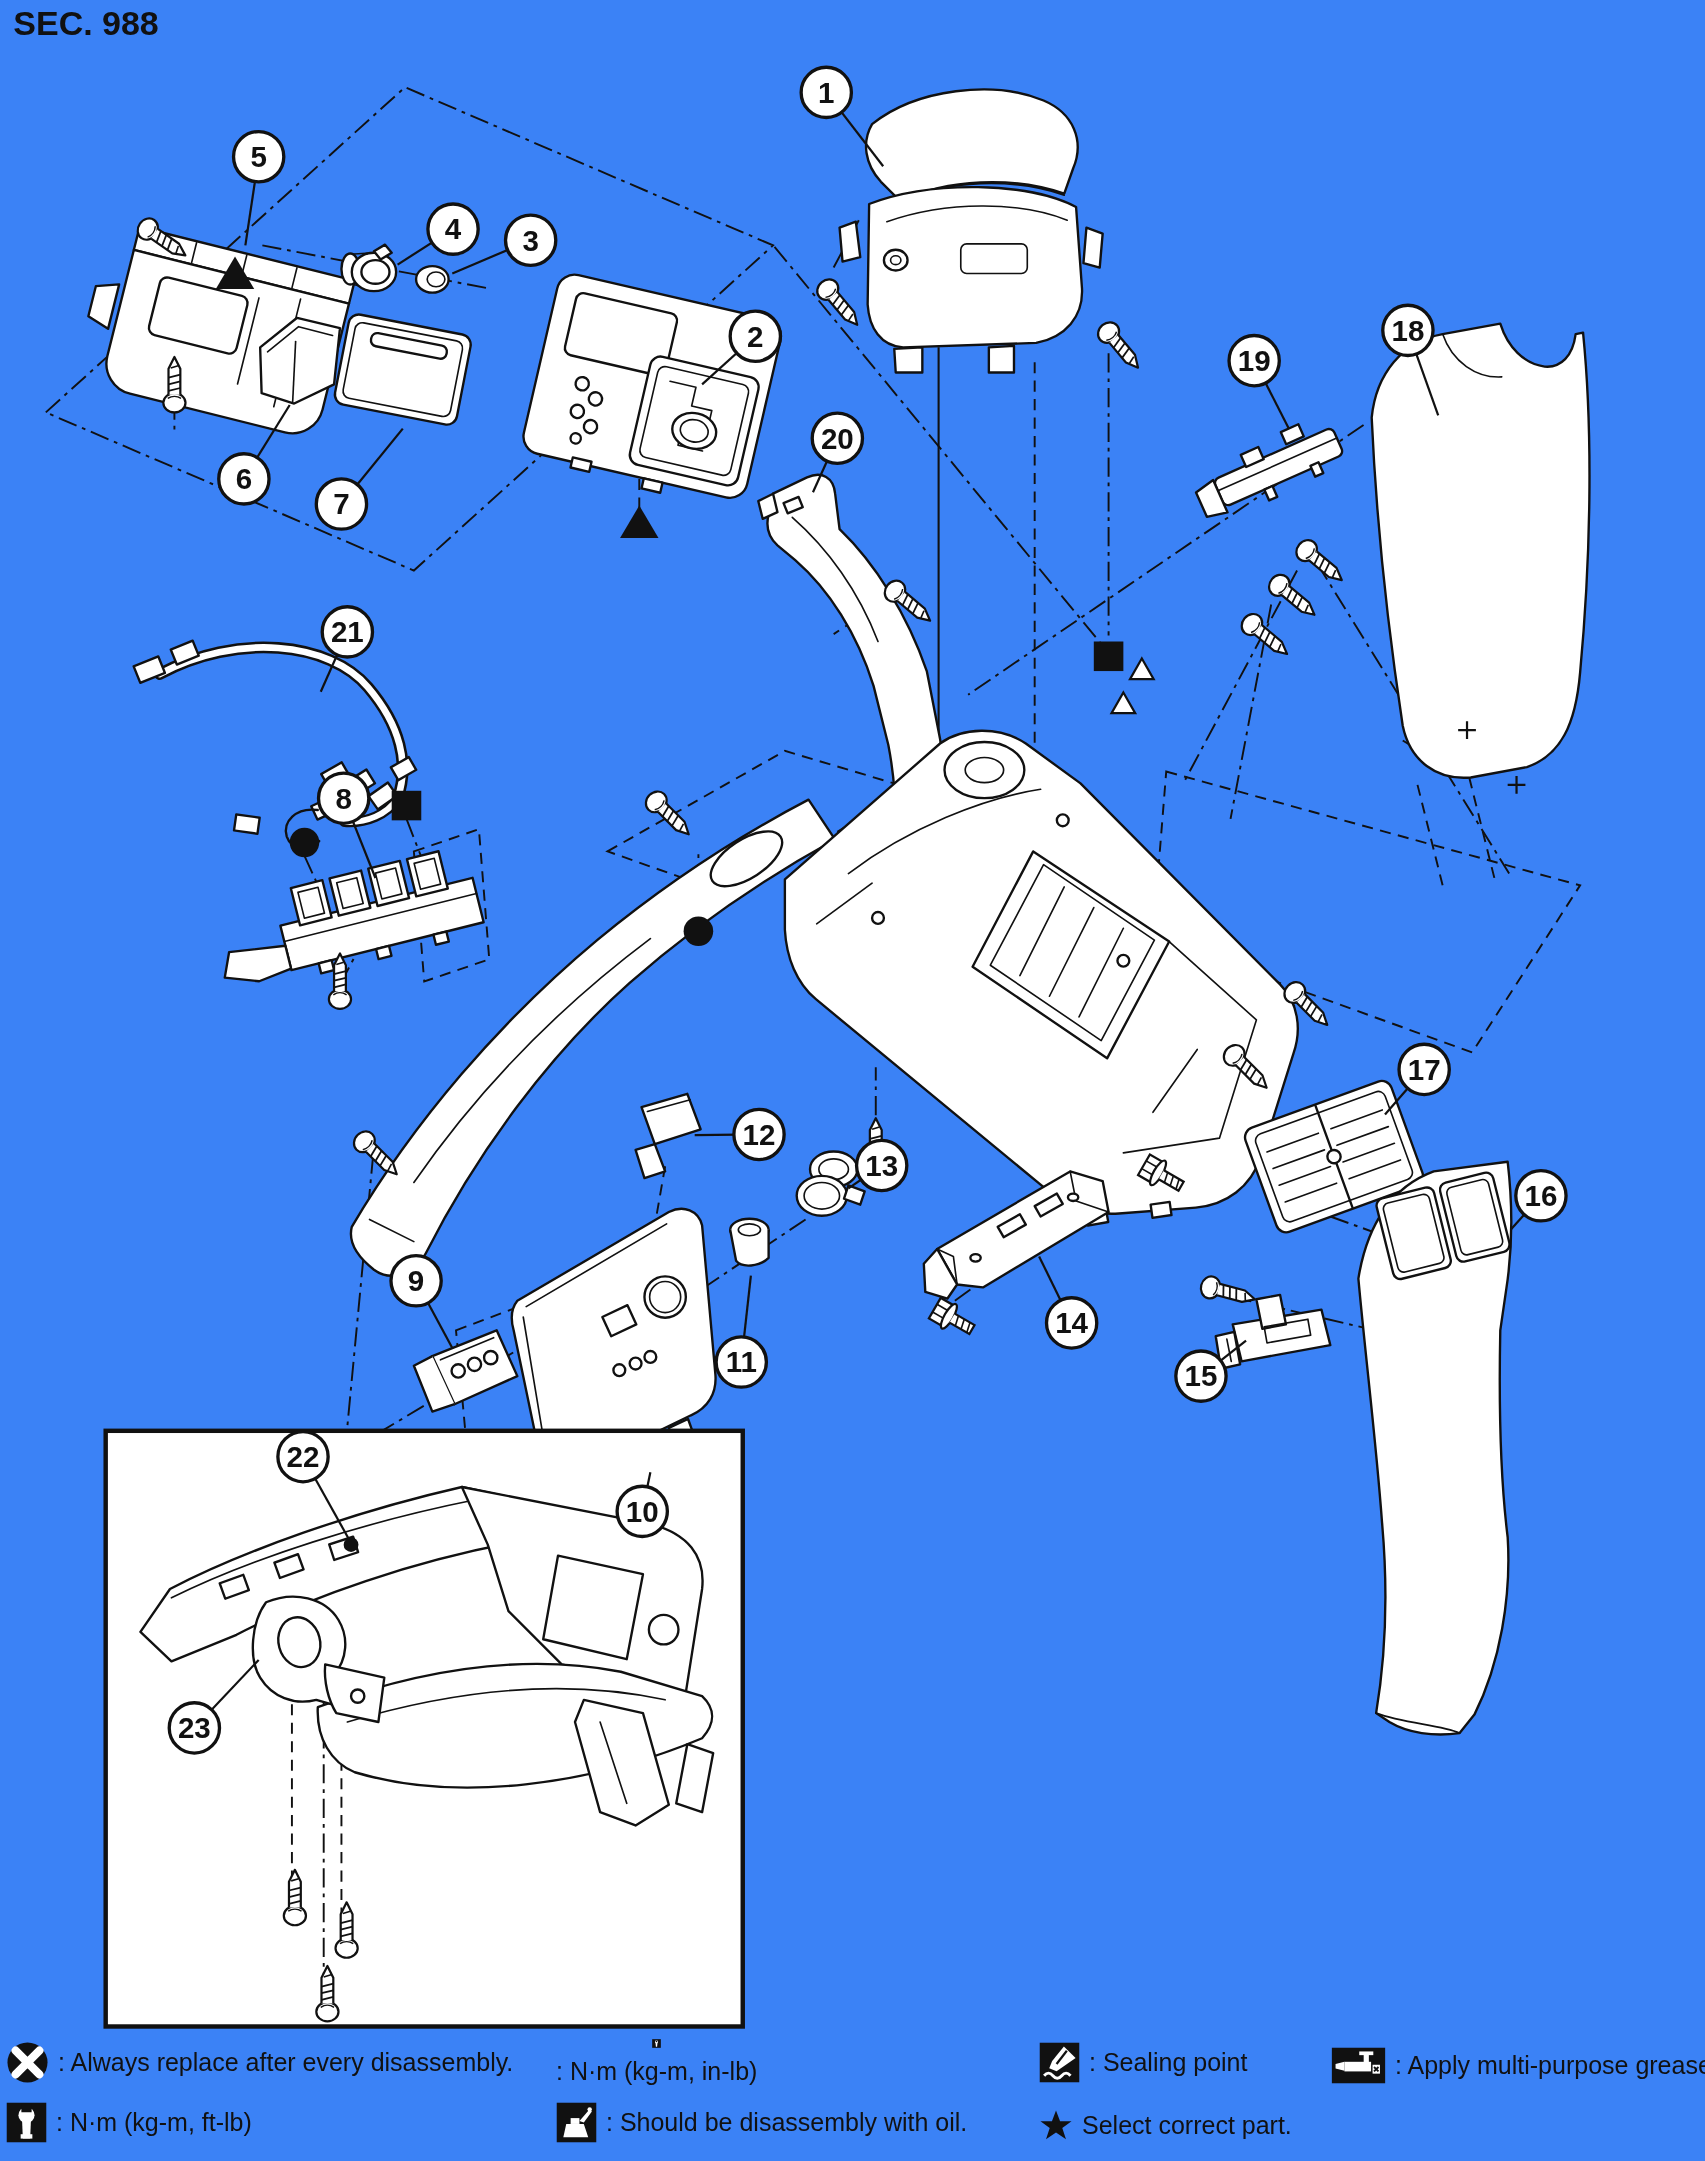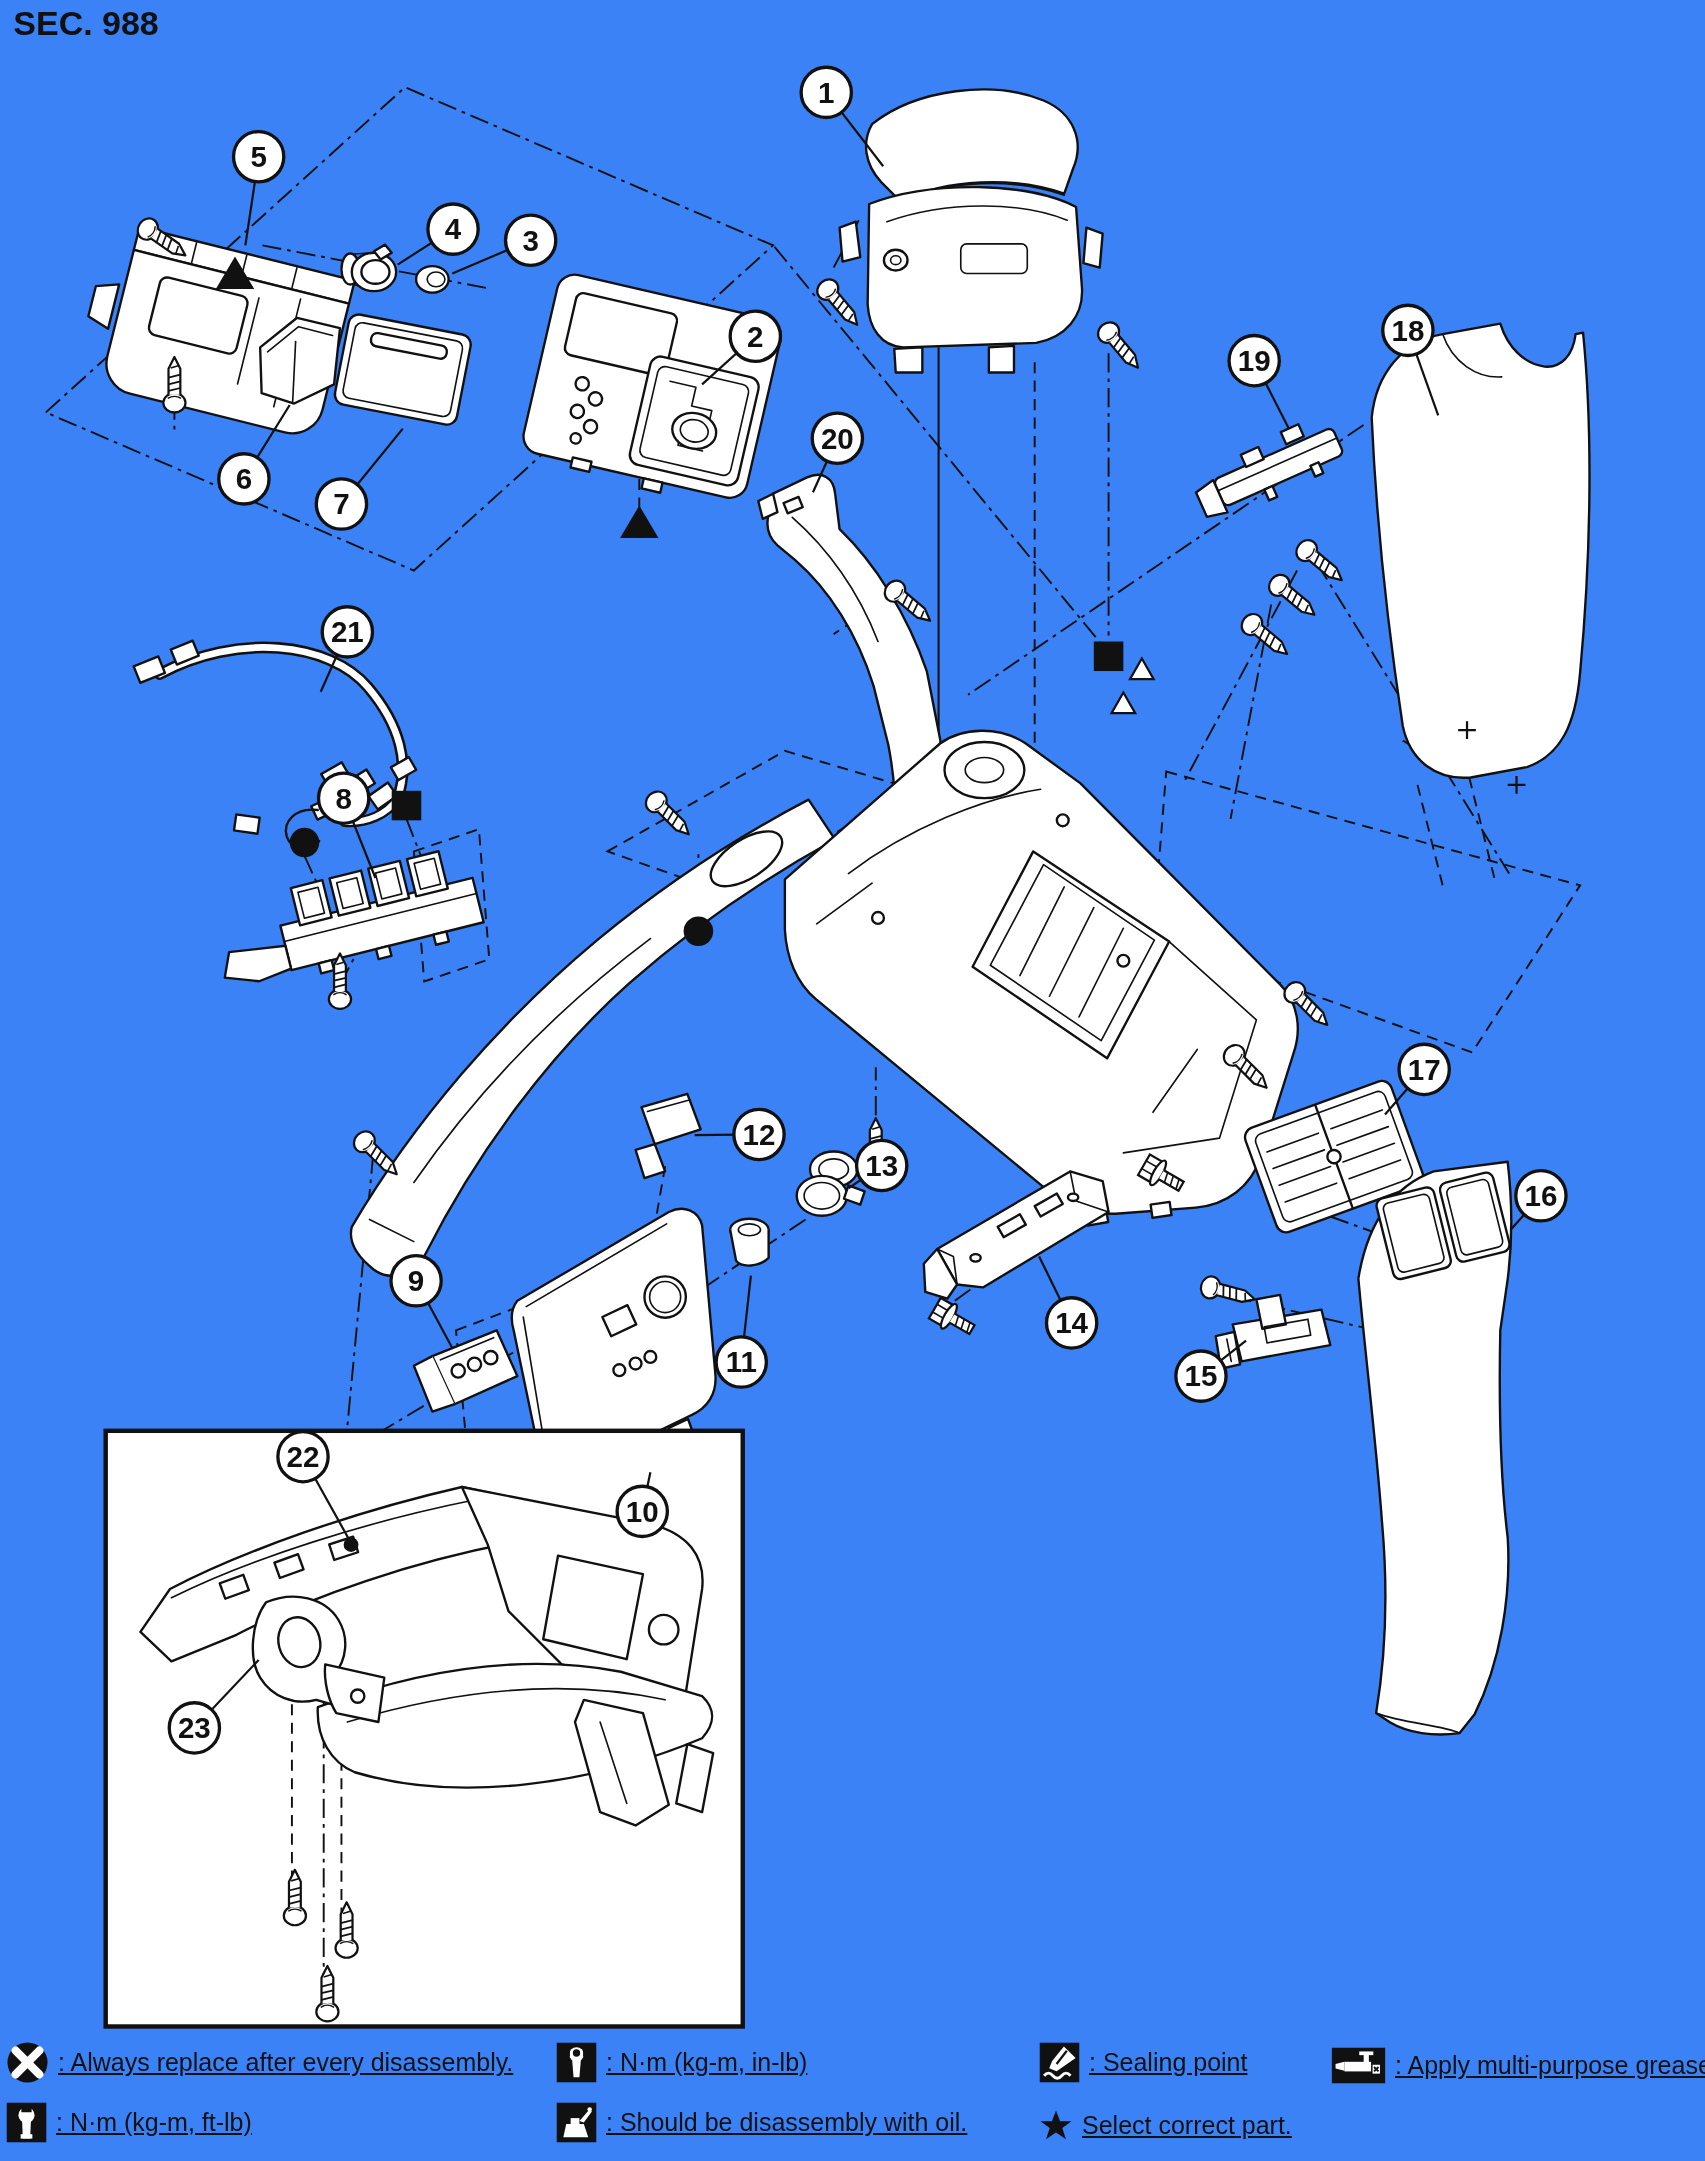--- a/index.html
+++ b/index.html
@@ -8,21 +8,21 @@
   svg.diagram{position:absolute;left:0;top:0;width:1705px;height:2161px;}
   svg .ink{stroke:#111;fill:none;stroke-width:3.2;stroke-linecap:round;stroke-linejoin:round;}
   svg .inkthin{stroke:#111;fill:none;stroke-width:2.2;stroke-linecap:round;stroke-linejoin:round;}
   svg .white{stroke:#111;fill:#fff;stroke-width:3.2;stroke-linejoin:round;}
   svg .guide{stroke:#111;fill:none;stroke-width:2.6;stroke-dasharray:26 8 5 8;}
   svg .dash{stroke:#111;fill:none;stroke-width:2.6;stroke-dasharray:15 10;}
   svg .solidline{stroke:#111;fill:none;stroke-width:2.8;}
   svg text.title{font:700 46px "Liberation Sans",sans-serif;fill:#111;}
   svg text.callout-num{font:700 40px "Liberation Sans",sans-serif;fill:#111;text-anchor:middle;}
   .legend-item{position:absolute;display:flex;align-items:center;gap:9px;height:47px;}
-  .legend-item span{font:400 25px "Liberation Sans",sans-serif;color:#111;white-space:nowrap;text-decoration:underline;}
+  .legend-item span{font:400 25px "Liberation Sans",sans-serif;color:#111;white-space:nowrap;}
 </style>
 </head>
 <body>
 
 <div class="page">
 
 <svg class="diagram" viewBox="0 0 2307 2924">
   <defs>
     <g id="screw-glyph">
       <ellipse cx="0" cy="0" rx="15" ry="13" fill="#fff" stroke="#111" stroke-width="3"></ellipse>
@@ -505,21 +505,21 @@
 </svg>
 
 <div>
   <div class="legend-item" style="left:6px;top:2039px;">
     <svg width="43" height="43" viewBox="0 0 58 58">
       <circle cx="29" cy="29" r="27" fill="#111"></circle>
       <path d="M13,13 L45,45 M45,13 L13,45" stroke="#fff" stroke-width="11" stroke-linecap="round"></path>
     </svg>
     <span>: Always replace after every disassembly.</span>
   </div>
-  <div class="legend-item" style="left:556px;top:2039px;">
+  <div class="legend-item" style="left:556px;top:2039px;flex-direction:column;">
     <svg width="41" height="41" viewBox="0 0 56 56">
       <rect x="1" y="1" width="54" height="54" fill="#111"></rect>
       <circle cx="28" cy="17" r="10" fill="#fff"></circle>
       <circle cx="28" cy="15" r="5" fill="#111"></circle>
       <rect x="10" y="8" width="9" height="12" fill="#111"></rect>
       <rect x="37" y="8" width="9" height="12" fill="#111"></rect>
       <path d="M22,24 L24,48 L32,48 L34,24 Z" fill="#fff"></path>
     </svg>
     <span>: N·m (kg-m, in-lb)</span>
   </div>

